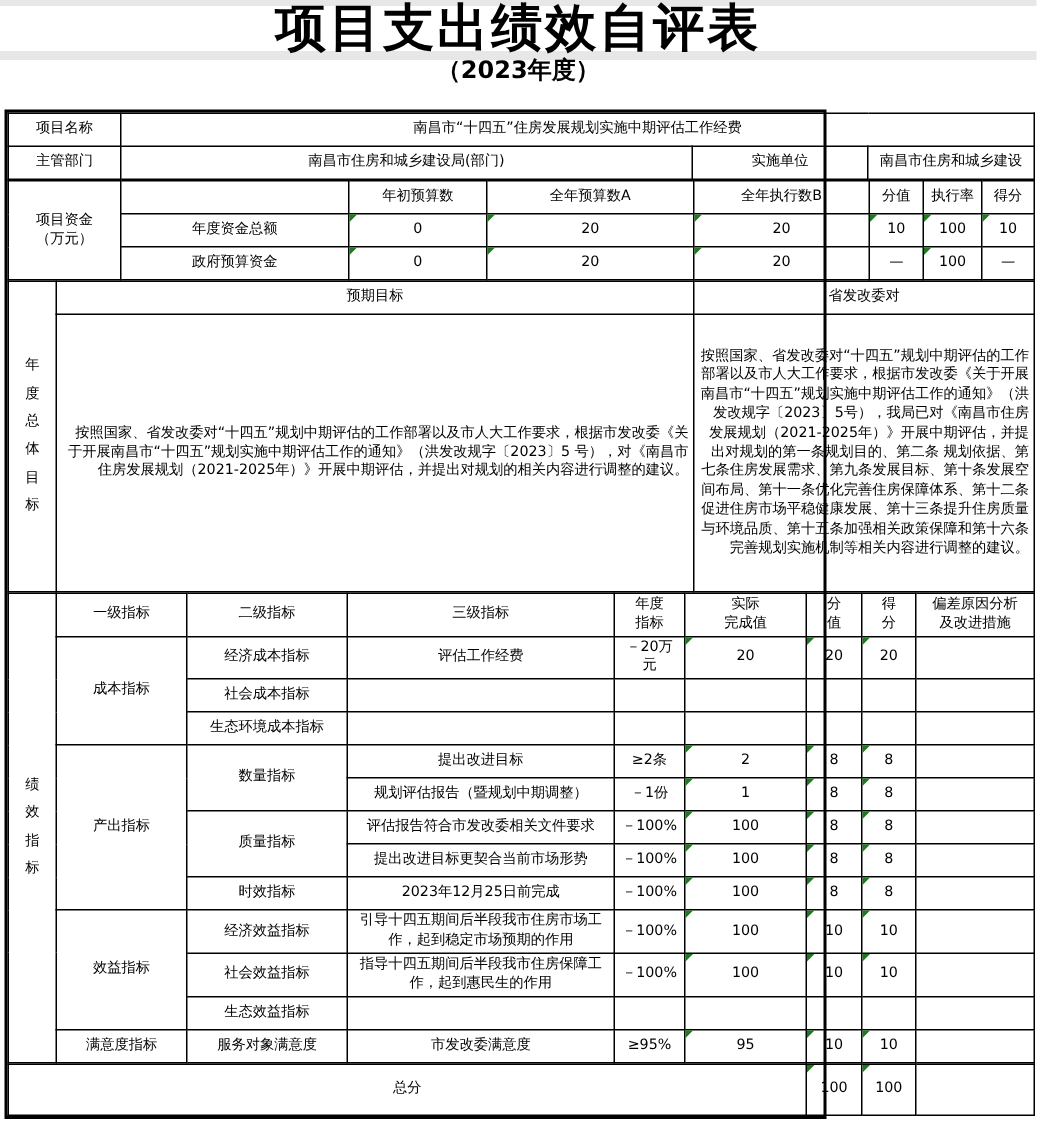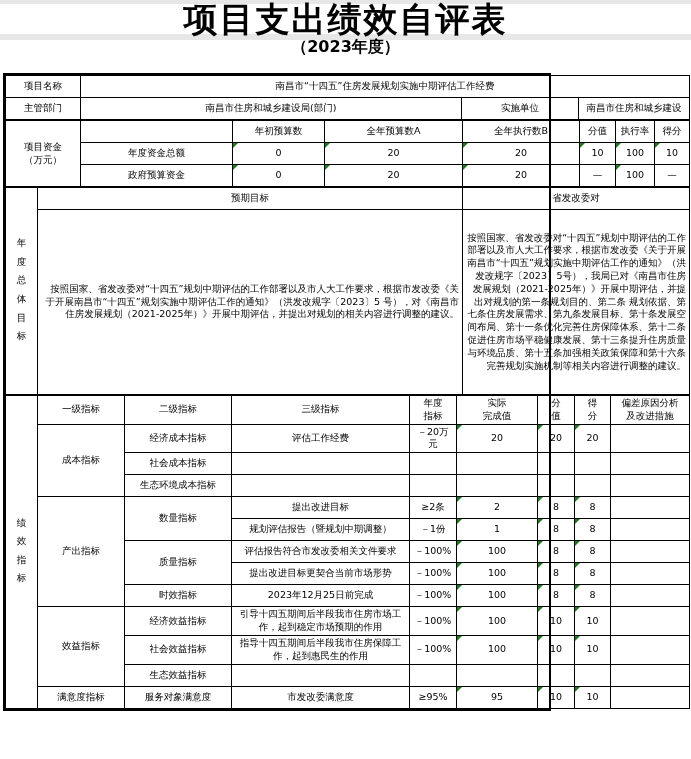--- a/index.html
+++ b/index.html
@@ -296,15 +296,31 @@
             <td class="left">市发改委满意度</td>
             <td>≥95%</td>
             <td class="has-tri">95</td>
             <td class="has-tri">10</td>
             <td class="has-tri">10</td>
             <td></td>
           </tr>
         </tbody>
     </table>
 
+    <table class="t">
+      <colgroup>
+          <col style="width:532px">
+          <col style="width:37px">
+          <col style="width:36px">
+          <col style="width:79px">
+        </colgroup>
+      <tbody>
+          <tr class="total-row">
+        <td>总分</td>
+        <td class="has-tri">100</td>
+        <td class="has-tri">100</td>
+        <td></td>
+      </tr>
+    </tbody>
+      </table>
 
   </div>
 </div>
 
 </body></html>

